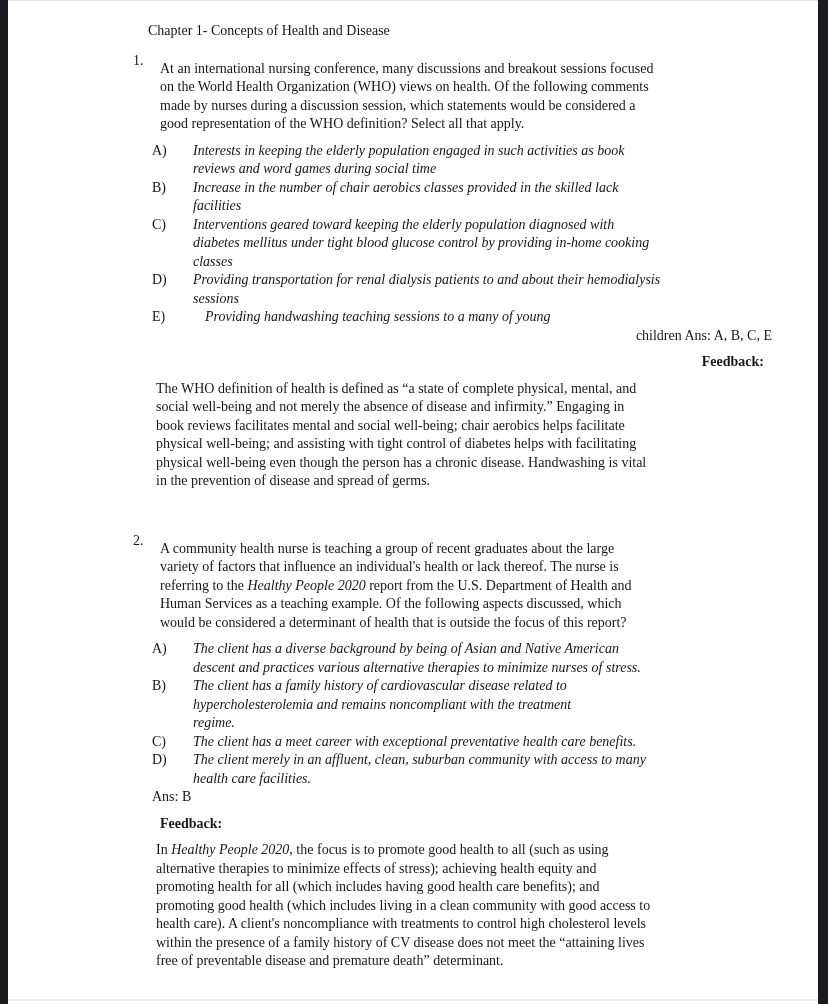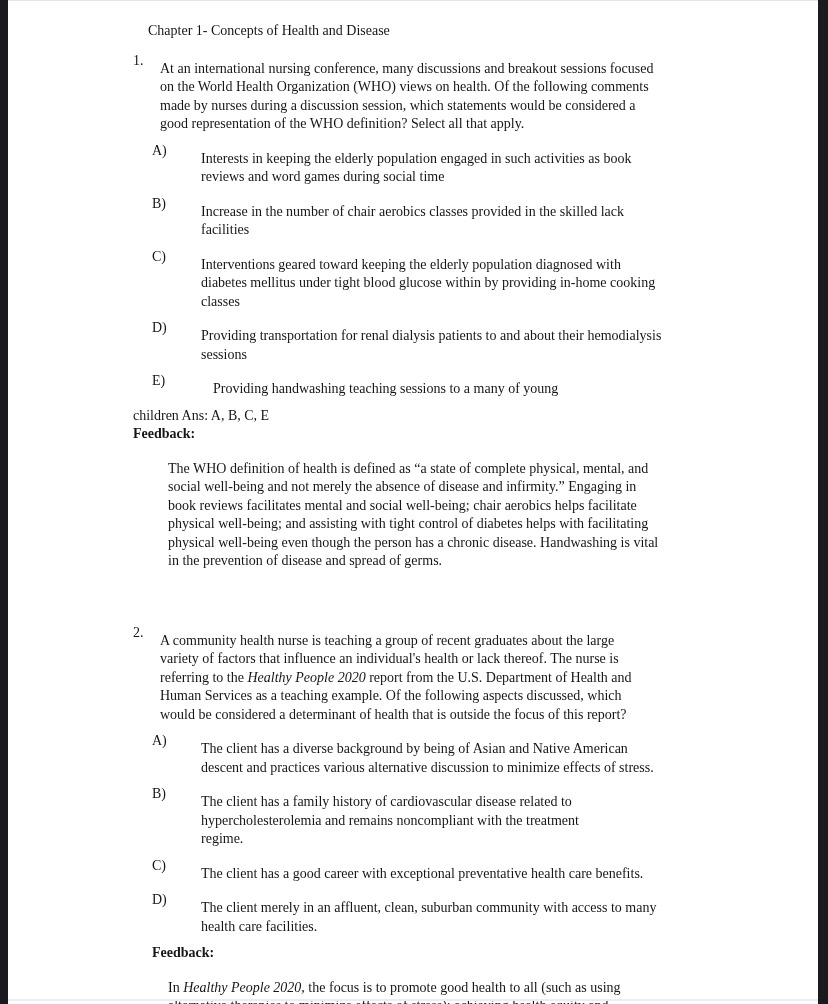--- a/index.html
+++ b/index.html
@@ -50,41 +50,43 @@
   }
   .option {
     display: flex;
     align-items: flex-start;
   }
   .option-letter {
     width: 41px;
     flex-shrink: 0;
   }
   .option-text {
-    margin: 8px;
+    margin: 0;
     white-space: pre-line;
     width: 580px;
+    font-style: italic;
   }
   .option-text.e-tab {
     padding-left: 12px;
   }
   .answer-line {
     margin: 0;
     white-space: pre-line;
   }
   .fb-label {
-    margin: 0;
+    margin: 8px;
     font-weight: bold;
     font-family: Liberation Serif, serif;
   }
   .outdent {
     margin-left: -19px;
+    text-align: right;
   }
   .fb-text {
-    margin: 16px;
+    margin: 4px;
     white-space: pre-line;
     width: 600px;
   }
   em { font-style: italic; }
   .page-bottom-edge {
     position: absolute;
     left: 0;
     top: 998px;
     width: 810px;
     height: 2px;
@@ -114,21 +116,21 @@
 reviews and word games during social time</p>
         </div>
         <div class="option">
           <span class="option-letter">B)</span>
           <p class="option-text">Increase in the number of chair aerobics classes provided in the skilled lack
 facilities</p>
         </div>
         <div class="option">
           <span class="option-letter">C)</span>
           <p class="option-text">Interventions geared toward keeping the elderly population diagnosed with
-diabetes mellitus under tight blood glucose within by providing in-home cooking
+diabetes mellitus under tight blood glucose control by providing in-home cooking
 classes</p>
         </div>
         <div class="option">
           <span class="option-letter">D)</span>
           <p class="option-text">Providing transportation for renal dialysis patients to and about their hemodialysis
 sessions</p>
         </div>
         <div class="option">
           <span class="option-letter">E)</span>
           <p class="option-text e-tab">Providing handwashing teaching sessions to a many of young</p>
@@ -150,38 +152,39 @@
       <div class="qbody">
         <p class="qtext"><span>A community health nurse is teaching a group of recent graduates about the large
 variety of factors that influence an individual's health or lack thereof. The nurse is
 referring to the </span><em>Healthy People 2020</em><span> report from the U.S. Department of Health and
 Human Services as a teaching example. Of the following aspects discussed, which
 would be considered a determinant of health that is outside the focus of this report?</span></p>
 
         <div class="option">
           <span class="option-letter">A)</span>
           <p class="option-text">The client has a diverse background by being of Asian and Native American
-descent and practices various alternative discussion to minimize effects of stress.</p>
+descent and practices various alternative therapies to minimize nurses of stress.</p>
         </div>
         <div class="option">
           <span class="option-letter">B)</span>
           <p class="option-text">The client has a family history of cardiovascular disease related to
 hypercholesterolemia and remains noncompliant with the treatment
 regime.</p>
         </div>
         <div class="option">
           <span class="option-letter">C)</span>
-          <p class="option-text">The client has a good career with exceptional preventative health care benefits.</p>
+          <p class="option-text">The client has a meet career with exceptional preventative health care benefits.</p>
         </div>
         <div class="option">
           <span class="option-letter">D)</span>
           <p class="option-text">The client merely in an affluent, clean, suburban community with access to many
 health care facilities.</p>
         </div>
 
+        <p class="answer-line">Ans: B</p>
         <p class="fb-label">Feedback:</p>
         <p class="fb-text"><span>In </span><em>Healthy People 2020</em><span>, the focus is to promote good health to all (such as using
 alternative therapies to minimize effects of stress); achieving health equity and
 promoting health for all (which includes having good health care benefits); and
 promoting good health (which includes living in a clean community with good access to
 health care). A client's noncompliance with treatments to control high cholesterol levels
 within the presence of a family history of CV disease does not meet the “attaining lives
 free of preventable disease and premature death” determinant.</span></p>
       </div>
     </div>

